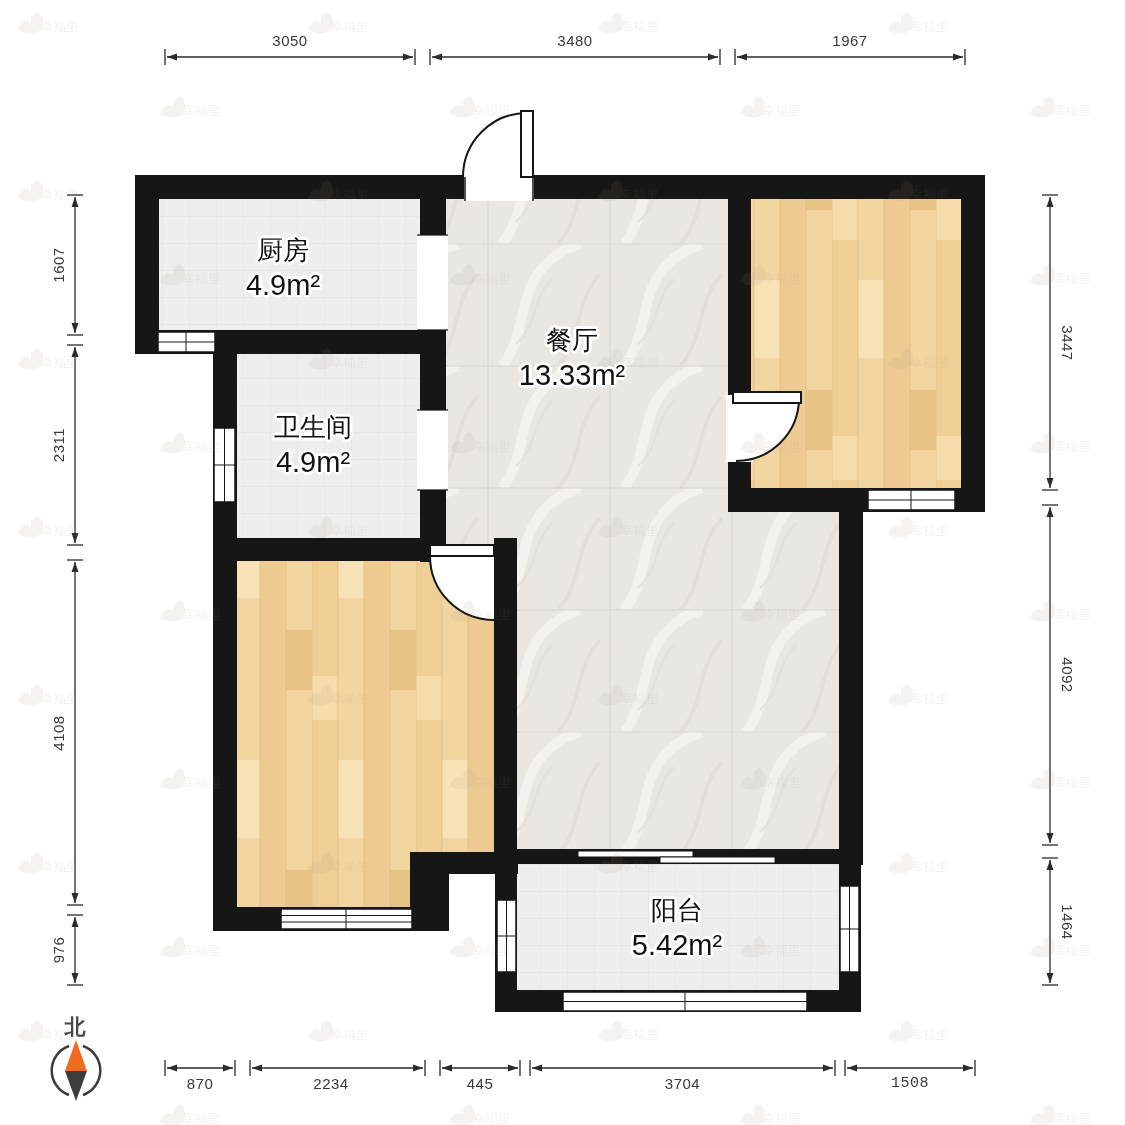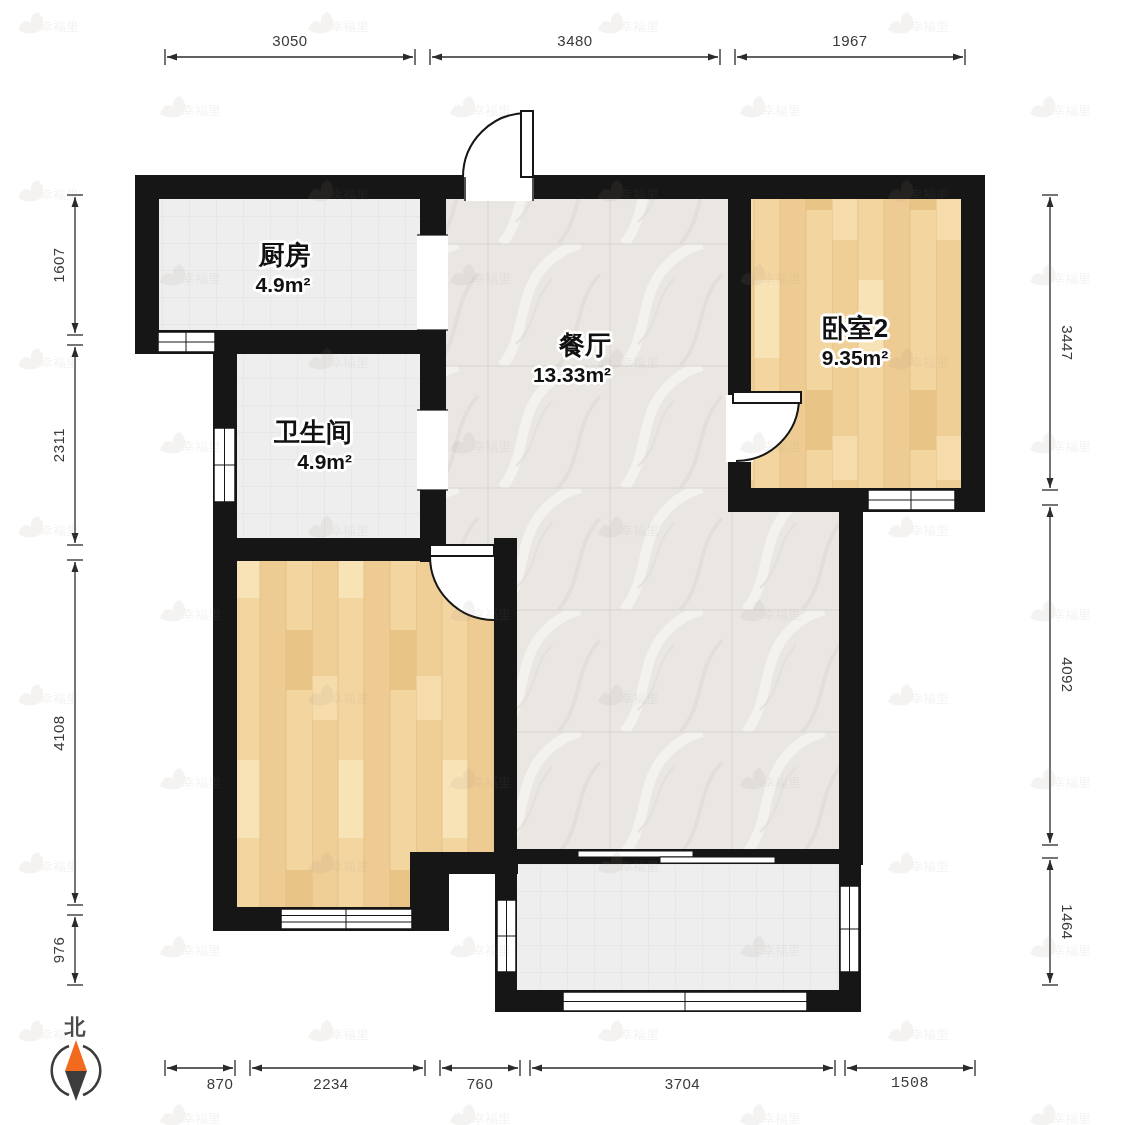--- a/index.html
+++ b/index.html
@@ -1,25 +1,25 @@
 <!DOCTYPE html>
 <html><head>
 <meta charset="utf-8">
 <style>
   html,body{margin:0;padding:0;background:#fff;}
   #stage{position:relative;width:1125px;height:1125px;background:#ffffff;overflow:hidden;
          font-family:"Liberation Sans","DejaVu Sans",sans-serif;}
   #plan-svg{position:absolute;left:0;top:0;}
   .overlay{position:absolute;left:0;top:0;width:1125px;height:1125px;pointer-events:none;}
-  .room-label{position:absolute;transform:translate(-50%,-50%);text-align:right;color:#111;
-              font-weight:bold;white-space:nowrap;line-height:1.25;
+  .room-label{position:absolute;transform:translate(-50%,-50%);text-align:center;color:#111;
+              font-weight:normal;white-space:nowrap;line-height:1.25;
               text-shadow:-2px -2px 0 #fff,2px -2px 0 #fff,-2px 2px 0 #fff,2px 2px 0 #fff,
                           0 -3px 0 #fff,0 3px 0 #fff,-3px 0 0 #fff,3px 0 0 #fff;}
   .room-name{font-size:26px;}
-  .room-area{font-size:21px;}
+  .room-area{font-size:29px;}
   .dim-label{position:absolute;transform:translate(-50%,-50%);font-size:15px;color:#3a3a3a;
              white-space:nowrap;letter-spacing:.5px;}
   .north-label{position:absolute;transform:translate(-50%,-50%);font-size:21px;font-weight:bold;color:#4a4a4a;}
 </style>
 </head>
 <body>
 
 <div id="stage">
 
 <svg id="plan-svg" width="1125" height="1125" viewBox="0 0 1125 1125">
@@ -260,32 +260,32 @@
     <div class="room-area">4.9m²</div>
   </div>
   <div class="room-label" style="left:572px;top:358px">
     <div class="room-name">餐厅</div>
     <div class="room-area">13.33m²</div>
   </div>
   <div class="room-label" style="left:313px;top:445px">
     <div class="room-name">卫生间</div>
     <div class="room-area">4.9m²</div>
   </div>
-  <div class="room-label" style="left:855px;top:341px">
-    <div class="room-name">卧室2</div>
-    <div class="room-area">9.35m²</div>
+  <div class="room-label" style="left:677px;top:928px">
+    <div class="room-name">阳台</div>
+    <div class="room-area">5.42m²</div>
   </div>
   <div class="north-label" style="left:75px;top:1027px">北</div>
   <div id="dim-labels">
         <span class="dim-label" style="left: 290px; top: 40px;">3050</span>
         <span class="dim-label" style="left: 575px; top: 40px; text-align: right;">3480</span>
         <span class="dim-label" style="left: 850px; top: 40px;">1967</span>
-        <span class="dim-label" style="left: 200px; top: 1083px; margin-left: 20px;">870</span>
+        <span class="dim-label" style="left: 200px; top: 1083px;">870</span>
         <span class="dim-label" style="left: 331px; top: 1083px;">2234</span>
-        <span class="dim-label" style="left: 480px; top: 1083px;">760</span>
+        <span class="dim-label" style="left: 480px; top: 1083px;">445</span>
         <span class="dim-label" style="left: 682.5px; top: 1083px;">3704</span>
         <span class="dim-label" style="left: 910px; top: 1083px; font-family: Liberation Mono, monospace;">1508</span>
         <span class="dim-label" style="left: 58px; top: 265px; transform: translate(-50%, -50%) rotate(-90deg);">1607</span>
         <span class="dim-label" style="left: 58px; top: 445px; transform: translate(-50%, -50%) rotate(-90deg);">2311</span>
         <span class="dim-label" style="left: 58px; top: 732.5px; transform: translate(-50%, -50%) rotate(-90deg);">4108</span>
         <span class="dim-label" style="left: 58px; top: 950px; transform: translate(-50%, -50%) rotate(-90deg);">976</span>
         <span class="dim-label" style="left: 1067px; top: 342.5px; transform: translate(-50%, -50%) rotate(90deg);">3447</span>
         <span class="dim-label" style="left: 1067px; top: 675px; transform: translate(-50%, -50%) rotate(90deg);">4092</span>
         <span class="dim-label" style="left: 1067px; top: 921.5px; transform: translate(-50%, -50%) rotate(90deg);">1464</span>
       </div>

